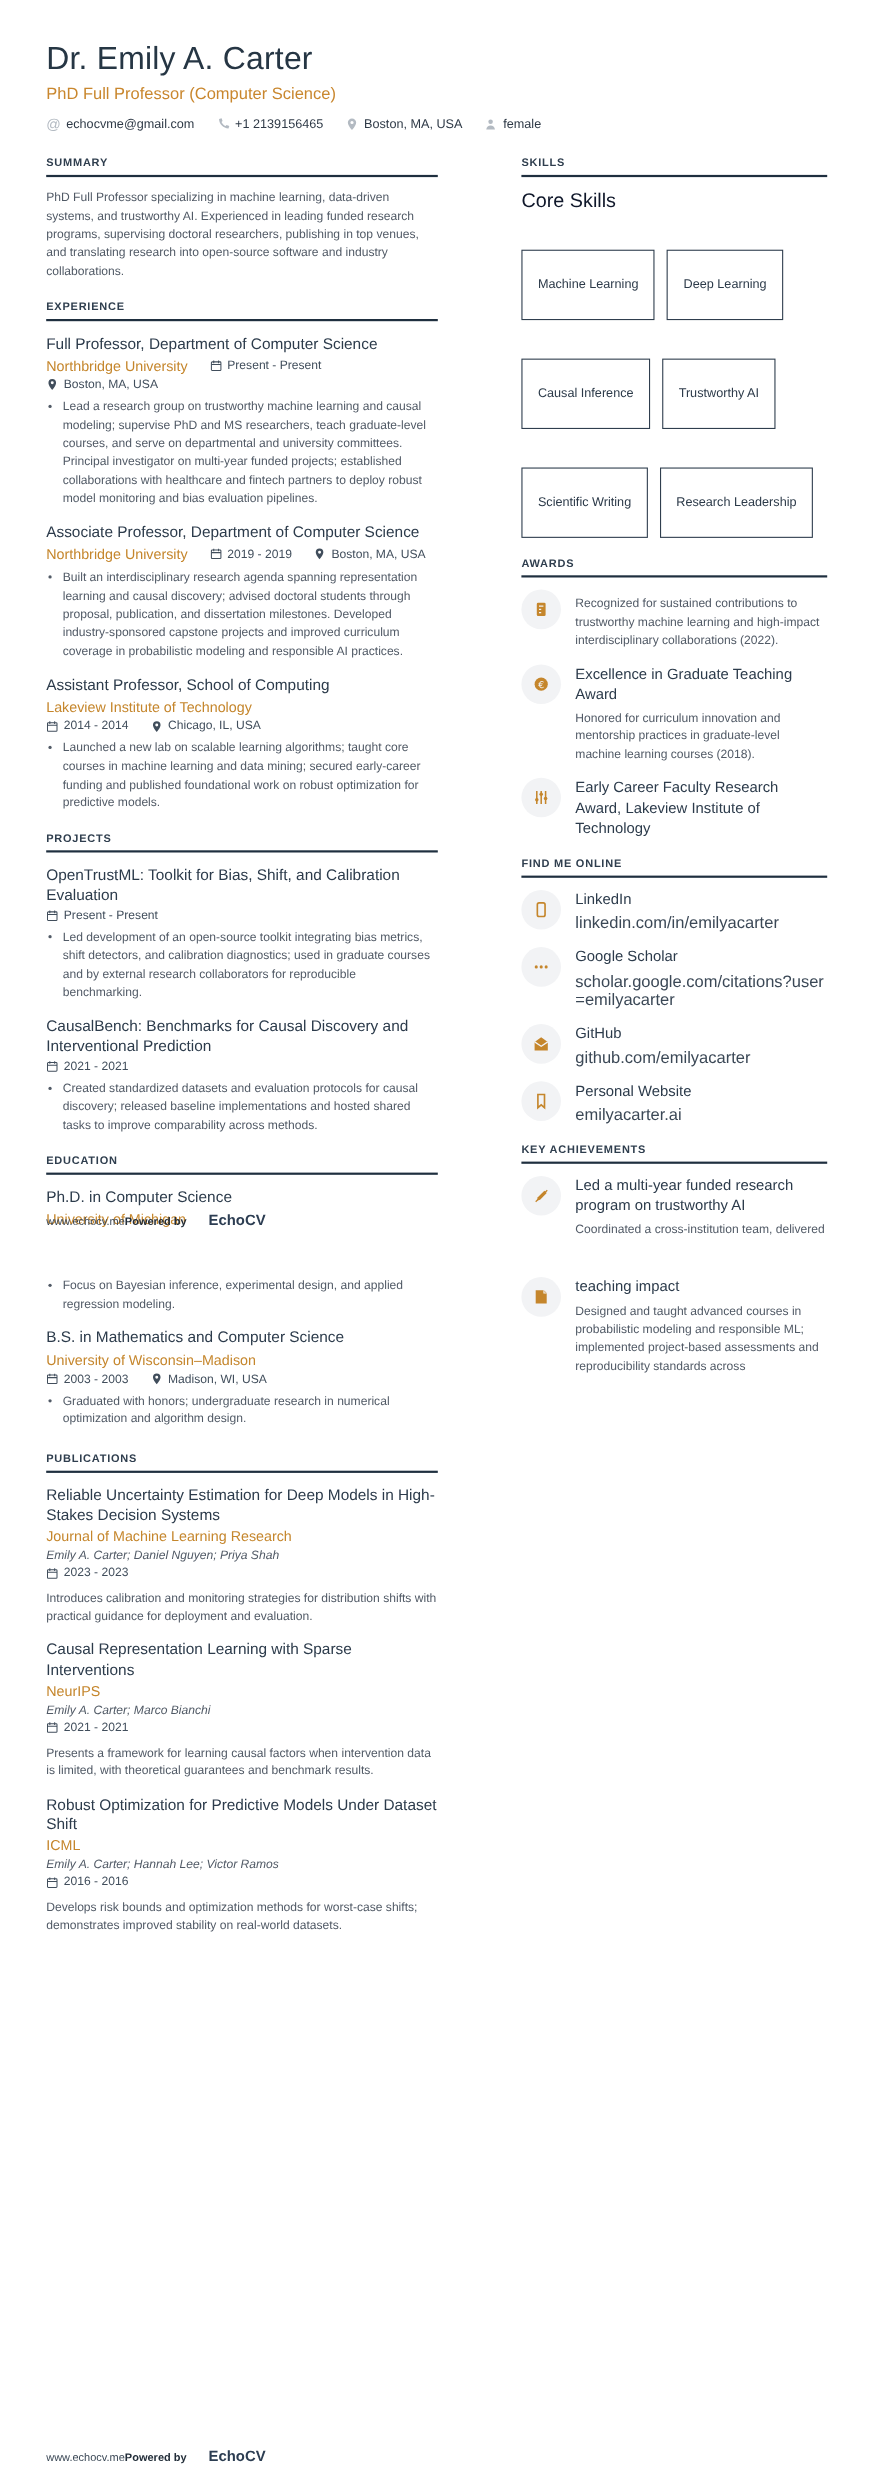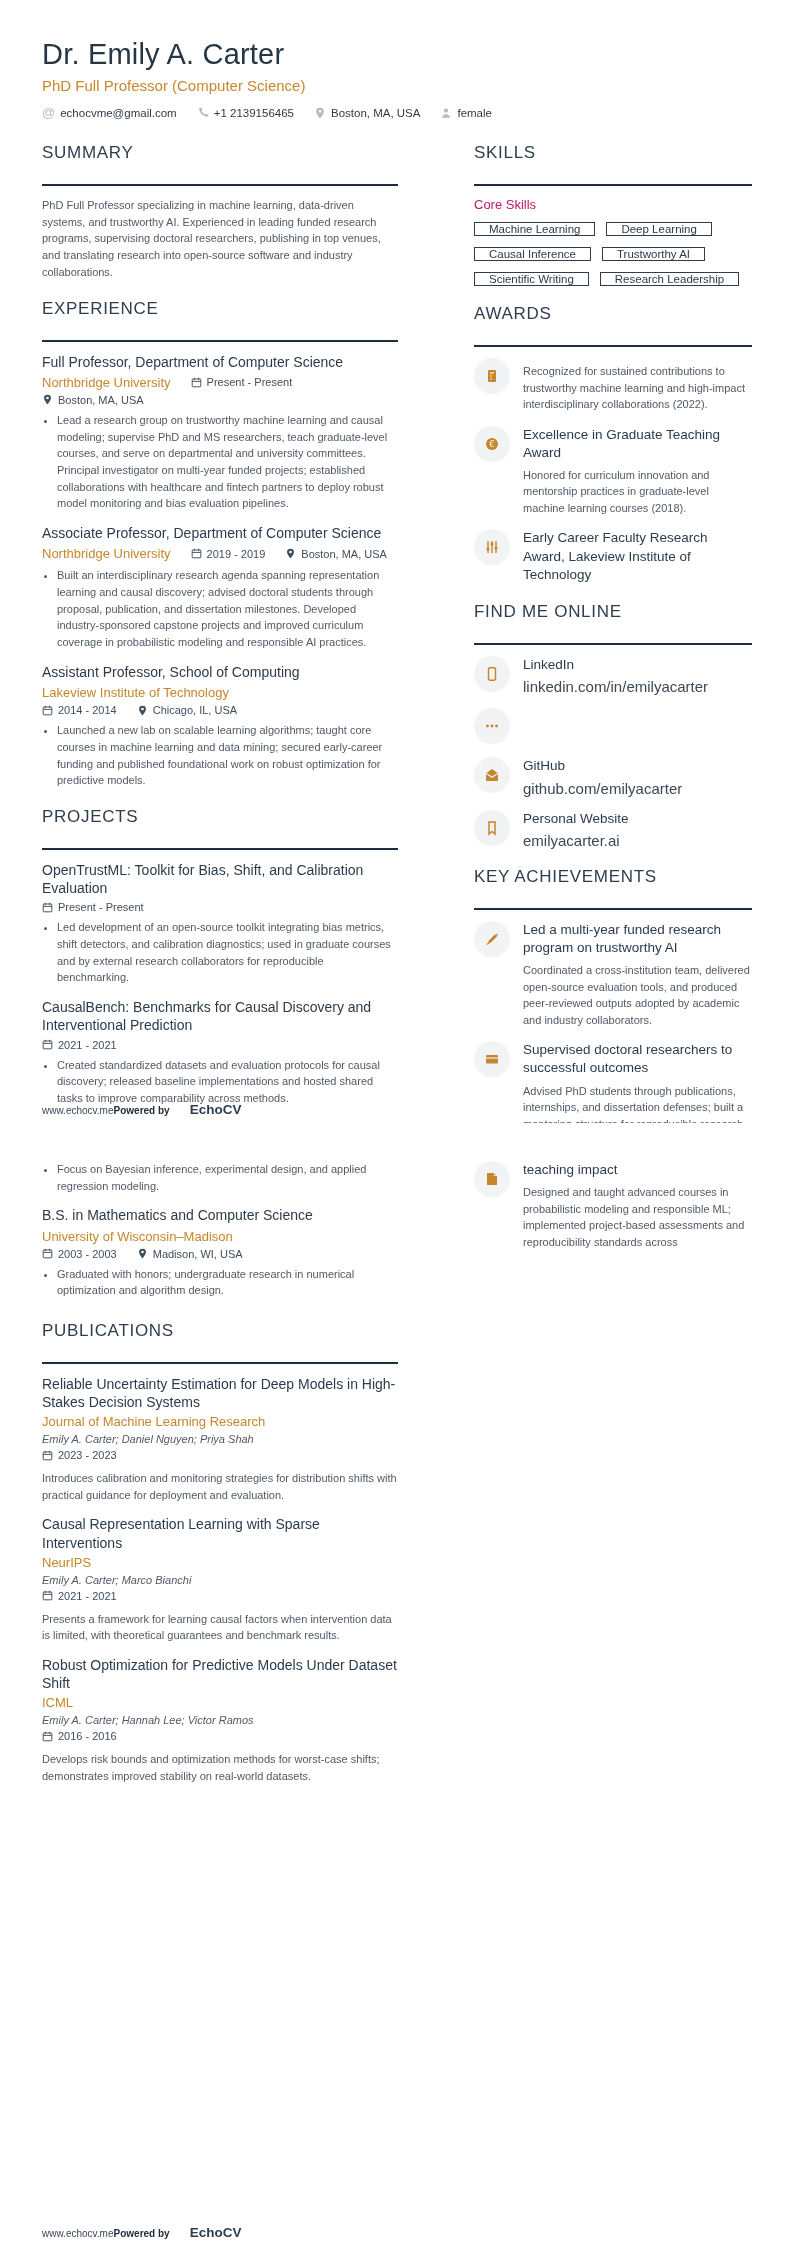--- a/index.html
+++ b/index.html
@@ -15,42 +15,42 @@
   .name { font-size:29px; font-weight:normal; color:#263644; margin:0; letter-spacing:.2px; }
   .role { color:#c9872e; font-size:15px; margin-top:6px; }
   .contact { display:flex; gap:20px; margin-top:12px; font-size:11.5px; color:#2f3a47; align-items:center; }
   .c-item { display:flex; align-items:center; gap:5px; }
   .c-ico { color:#b3bac2; display:inline-flex; }
   .at-glyph { color:#b3bac2; font-size:13px; line-height:1; }
   .hdr { margin-bottom:24px; }
 
   
   .sec { margin-bottom:18px; }
-  .sec-h { font-size:17px; font-weight:normal; color:#2f3e4e; letter-spacing:.7px; padding-bottom:21px; border-bottom:2px solid #1f2f3f; margin:0 0 11px 0; }
+  .sec-h { font-size:10px; font-weight:bold; color:#2f3e4e; letter-spacing:.7px; padding-bottom:5px; border-bottom:2px solid #1f2f3f; margin:0 0 11px 0; }
   .summary-text { font-size:11px; line-height:1.52; color:#515a66; }
 
   
   .job { margin-bottom:12px; }
   .job-title { font-size:14px; color:#2c3b4b; line-height:1.3; }
   .meta-row { display:flex; flex-wrap:wrap; gap:4px 20px; margin-top:4px; }
   .company { color:#c5862c; font-size:13px; }
   .meta { display:flex; align-items:center; gap:5px; font-size:11px; color:#414e5c; }
   .m-ico { color:#414e5c; display:inline-flex; }
   ul.bul { margin:6px 0 0 0; padding-left:15px; list-style:disc; }
   ul.bul li { font-size:11px; line-height:1.52; color:#515a66; }
 
   
   .pub-venue { color:#c5862c; font-size:13px; margin-top:3px; }
   .pub-auth { font-style:italic; font-size:11px; color:#515a66; margin-top:4px; }
   .pub-desc { font-size:11px; color:#515a66; line-height:1.5; margin-top:9px; }
 
   
-  .subhead { font-size:13px; color:#be185d; margin:1px 0 10px 0; }
+  .subhead { font-size:18px; color:#0f172a; margin:1px 0 10px 0; }
   .chips { display:flex; flex-wrap:wrap; gap:11px; }
-  .chip { border:1px solid #2f3e4e; color:#2c3a49; font-size:11.5px; padding:0 14px; background:#fff; }
+  .chip { border:1px solid #2f3e4e; color:#2c3a49; font-size:11.5px; padding:25px 14px; background:#fff;margin-top:24px; }
   .ritem { display:flex; gap:13px; margin-bottom:13px; }
   .circ { width:36px; height:36px; border-radius:50%; background:#f2f3f5; flex:0 0 36px; display:flex; align-items:center; justify-content:center; color:#c5862c; }
   .r-body { flex:1; }
   .r-title { font-size:13.5px; color:#2c3b4b; line-height:1.35; }
   .r-desc { font-size:11px; color:#515a66; line-height:1.5; margin-top:5px; }
   .r-link { font-size:15px; color:#3b4856; margin-top:4px; word-break:break-all; }
 
   
   .pfoot { position:absolute; bottom:6px; left:42px; right:38px; display:flex; justify-content:flex-start; align-items:baseline; }
   .site { font-size:10px; color:#3b4856; }
@@ -342,20 +342,24 @@
           </div>
 
           <div class="ritem">
             <span class="circ">
               <svg width="16" height="16" viewBox="0 0 16 16">
                   <circle cx="3.5" cy="8" r="1.4" fill="currentColor"></circle>
                   <circle cx="8" cy="8" r="1.4" fill="currentColor"></circle>
                   <circle cx="12.5" cy="8" r="1.4" fill="currentColor"></circle>
                 </svg>
             </span>
+            <div class="r-body">
+              <div class="r-title">Google Scholar</div>
+              <div class="r-link">scholar.google.com/citations?user=emilyacarter</div>
+            </div>
           </div>
 
           <div class="ritem">
             <span class="circ">
               <svg width="16" height="16" viewBox="0 0 16 16">
                   <path d="M2 6.2 8 2l6 4.2V14H2z" fill="currentColor"></path>
                   <path d="M2 6.2l6 4 6-4" fill="none" stroke="#f2f3f5" stroke-width="1.2"></path>
                 </svg>
             </span>
             <div class="r-body">

